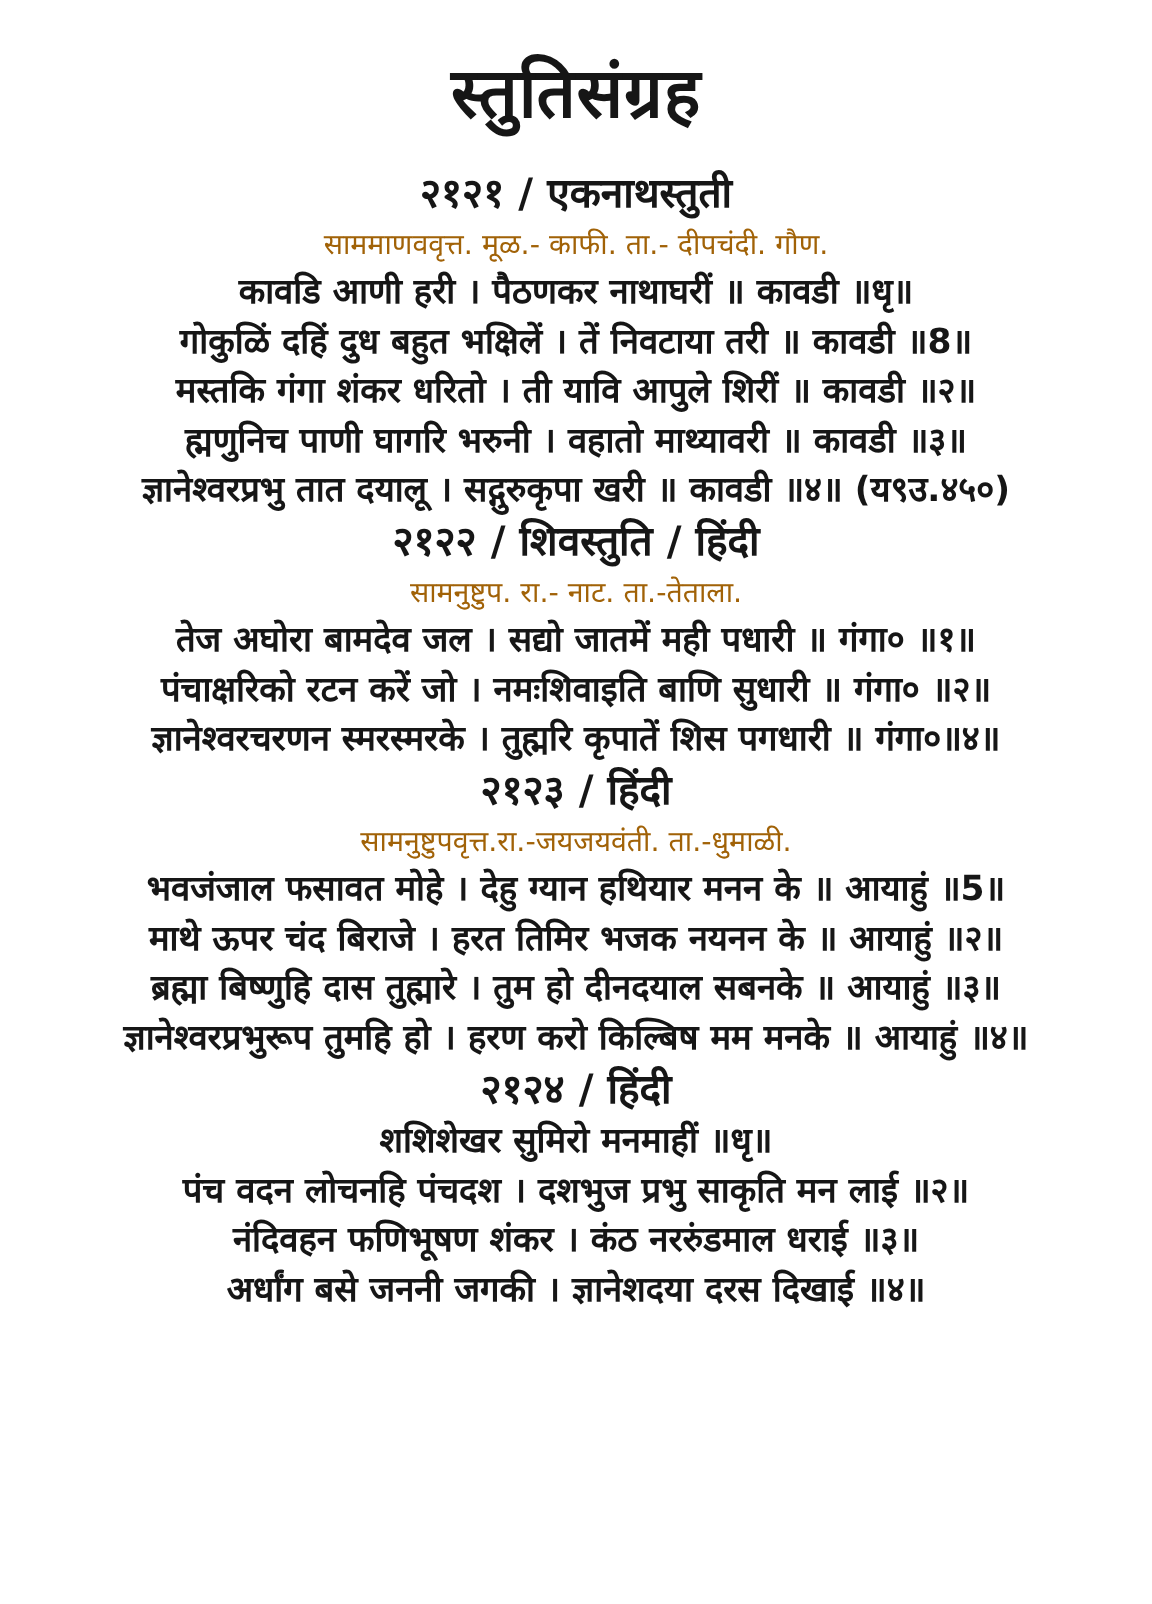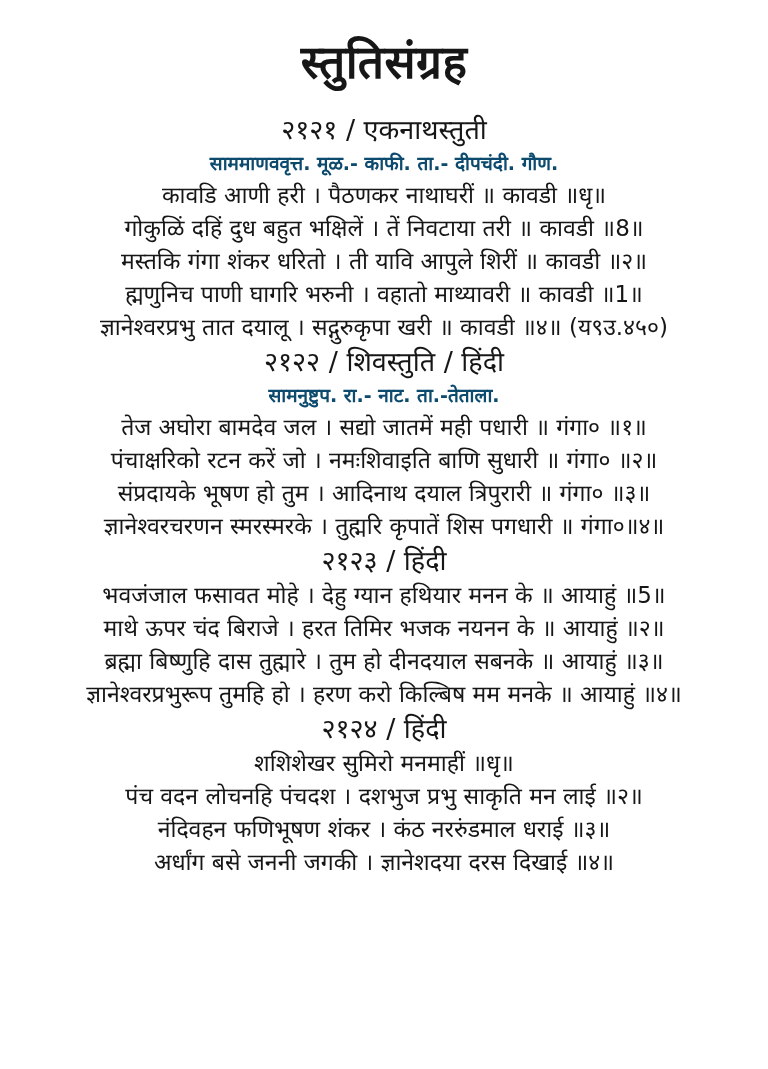--- a/index.html
+++ b/index.html
@@ -22,34 +22,34 @@
   }
   h1.title {
     font-size: 46px;
     font-weight: 700;
     line-height: 1.25;
     margin: 0 0 20px 0;
     letter-spacing: 0.5px;
   }
   h2.section-heading {
     font-size: 27px;
-    font-weight: 400;
+    font-weight: 700;
     line-height: 36px;
     margin: 0;
   }
   p.meter {
     font-size: 19px;
-    font-weight: 700;
+    font-weight: 400;
     line-height: 31px;
     margin: 0;
-    color: #0c4a6e;
+    color: #a16207;
   }
   p.verse {
     font-size: 23px;
-    font-weight: 400;
+    font-weight: 700;
     line-height: 33px;
     margin: 0;
     white-space: nowrap;
   }
   section.hymn {
     margin: 0;
   }
 </style>
 </head>
 <body>
@@ -57,35 +57,35 @@
 <div class="page">
 
   <h1 class="title">स्तुतिसंग्रह</h1>
 
   <section class="hymn">
     <h2 class="section-heading">२१२१ / एकनाथस्तुती</h2>
     <p class="meter">साममाणववृत्त. मूळ.- काफी. ता.- दीपचंदी. गौण.</p>
     <p class="verse">कावडि आणी हरी । पैठणकर नाथाघरीं ॥ कावडी ॥धृ॥</p>
     <p class="verse">गोकुळिं दहिं दुध बहुत भक्षिलें । तें निवटाया तरी ॥ कावडी ॥8॥</p>
     <p class="verse">मस्तकि गंगा शंकर धरितो । ती यावि आपुले शिरीं ॥ कावडी ॥२॥</p>
-    <p class="verse">ह्मणुनिच पाणी घागरि भरुनी । वहातो माथ्यावरी ॥ कावडी ॥1॥</p>
+    <p class="verse">ह्मणुनिच पाणी घागरि भरुनी । वहातो माथ्यावरी ॥ कावडी ॥३॥</p>
     <p class="verse">ज्ञानेश्वरप्रभु तात दयालू । सद्गुरुकृपा खरी ॥ कावडी ॥४॥ (य९उ.४५०)</p>
   </section>
 
   <section class="hymn">
     <h2 class="section-heading">२१२२ / शिवस्तुति / हिंदी</h2>
     <p class="meter">सामनुष्टुप. रा.- नाट. ता.-तेताला.</p>
     <p class="verse">तेज अघोरा बामदेव जल । सद्यो जातमें मही पधारी ॥ गंगा० ॥१॥</p>
     <p class="verse">पंचाक्षरिको रटन करें जो । नमःशिवाइति बाणि सुधारी ॥ गंगा० ॥२॥</p>
-    <p class="verse">संप्रदायके भूषण हो तुम । आदिनाथ दयाल त्रिपुरारी ॥ गंगा० ॥३॥</p>
     <p class="verse">ज्ञानेश्वरचरणन स्मरस्मरके । तुह्मरि कृपातें शिस पगधारी ॥ गंगा०॥४॥</p>
   </section>
 
   <section class="hymn">
     <h2 class="section-heading">२१२३ / हिंदी</h2>
+    <p class="meter">सामनुष्टुपवृत्त.रा.-जयजयवंती. ता.-धुमाळी.</p>
     <p class="verse">भवजंजाल फसावत मोहे । देहु ग्यान हथियार मनन के ॥ आयाहुं ॥5॥</p>
     <p class="verse">माथे ऊपर चंद बिराजे । हरत तिमिर भजक नयनन के ॥ आयाहुं ॥२॥</p>
     <p class="verse">ब्रह्मा बिष्णुहि दास तुह्मारे । तुम हो दीनदयाल सबनके ॥ आयाहुं ॥३॥</p>
     <p class="verse">ज्ञानेश्वरप्रभुरूप तुमहि हो । हरण करो किल्बिष मम मनके ॥ आयाहुं ॥४॥</p>
   </section>
 
   <section class="hymn">
     <h2 class="section-heading">२१२४ / हिंदी</h2>
     <p class="verse">शशिशेखर सुमिरो मनमाहीं ॥धृ॥</p>
     <p class="verse">पंच वदन लोचनहि पंचदश । दशभुज प्रभु साकृति मन लाई ॥२॥</p>

